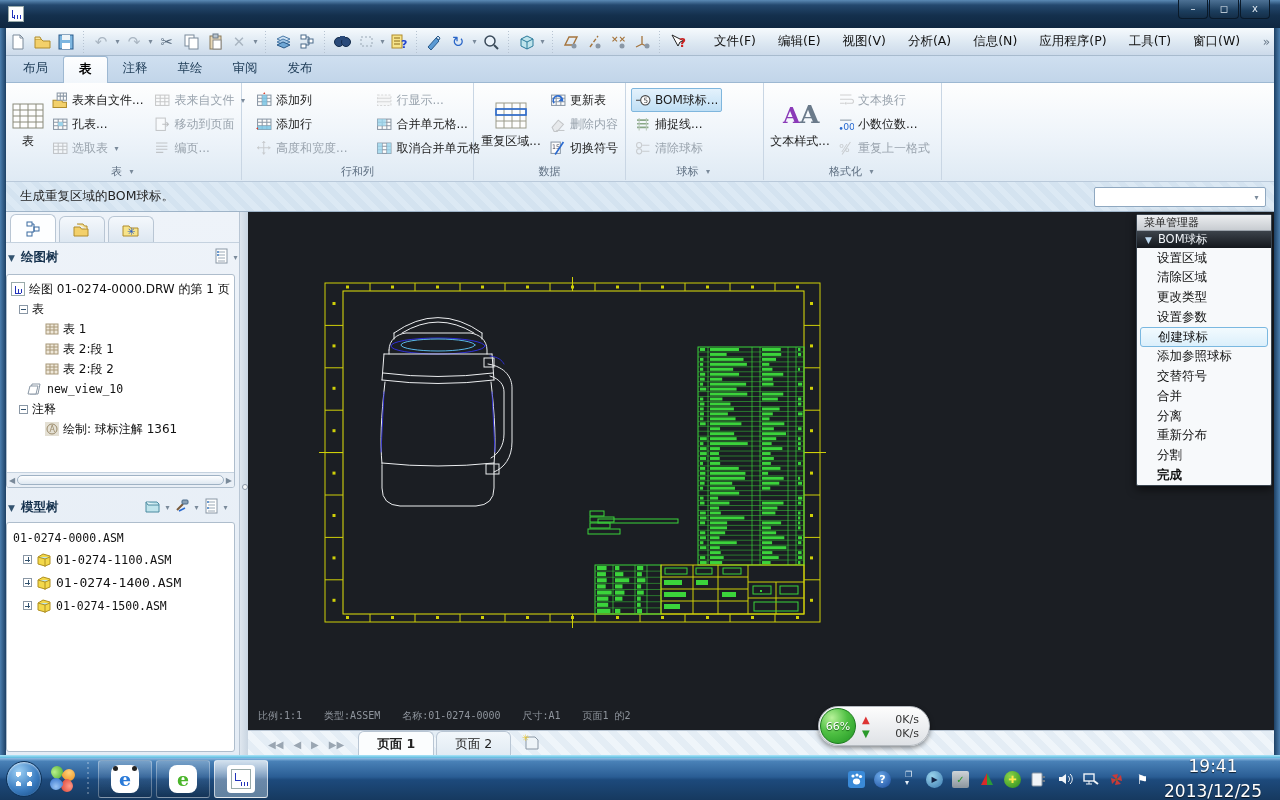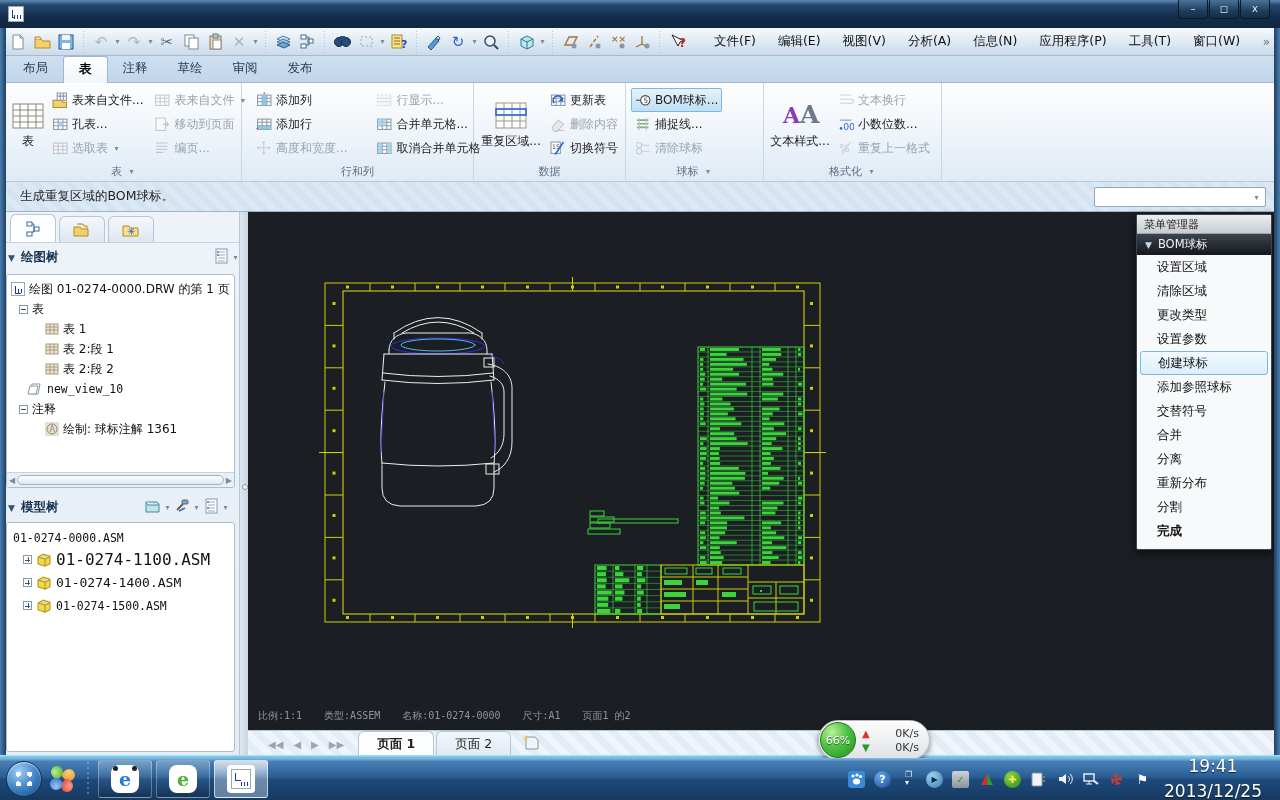--- a/index.html
+++ b/index.html
@@ -99,33 +99,33 @@
   
   .pagebar{position:absolute;left:248px;top:518px;width:1026px;height:28px;
     background:repeating-linear-gradient(45deg,#eff5fa 0 7px,#e4edf5 7px 14px);
     border-top:1px solid #b9c6d4;display:flex;align-items:flex-end;padding-left:6px;}
   .pnav{display:flex;gap:10px;align-items:center;height:100%;padding:0 14px;color:#9aa6b2;font-size:10px;}
   .ptab{padding:4px 18px 5px;border:1px solid #b9c6d4;border-bottom:none;border-radius:6px 6px 0 0;
     background:linear-gradient(180deg,#f2f7fb,#dfe9f2);font-size:12.5px;color:#222;margin-right:2px;}
   .ptab.active{background:#fbfdfe;font-weight:bold;}
   .newsheet{margin:0 0 5px 8px;}
   
-  .menumgr{position:absolute;left:1136px;top:2px;width:136px;height:336px;
+  .menumgr{position:absolute;left:1136px;top:2px;width:136px;height:272px;
     background:#f7f9fb;border:1px solid #3a4550;box-shadow:0 3px 10px rgba(0,0,0,.6);border-radius:2px;z-index:30;
     display:flex;flex-direction:column;}
   .mmtitle{height:19px;background:linear-gradient(180deg,#eceef0,#c8ccd1);border-bottom:1px solid #9aa2aa;
     font-size:11px;color:#222;display:flex;align-items:center;padding-left:7px;}
   .mmsection{height:21px;background:linear-gradient(180deg,#3c434b,#14181d);color:#f0f4f8;font-size:11.5px;
     display:flex;align-items:center;gap:6px;padding-left:8px;}
   .mmsection .hdrarrow{color:#bcd8ee;font-size:9px;}
   .mmitem{height:24px;display:flex;align-items:center;padding-left:20px;font-size:12.5px;color:#111;}
   .mmitem.hl{border:1px solid #7ab8e0;background:linear-gradient(180deg,#f2fafe,#dbeffb);border-radius:3px;margin:0 3px;padding-left:17px;}
   .mmitem.bold{font-weight:bold;}
   
-  .speed{position:absolute;left:818px;top:508px;width:112px;height:40px;z-index:50;
+  .speed{position:absolute;left:818px;top:494px;width:112px;height:40px;z-index:50;
     background:linear-gradient(180deg,#fdfdfd,#dfe2e6);border:1px solid #b5bac0;border-radius:20px;
     display:flex;align-items:center;box-shadow:0 2px 5px rgba(0,0,0,.45);}
   .speedball{width:36px;height:36px;margin-left:1px;border-radius:50%;
     background:radial-gradient(circle at 32% 26%,#b8f29a,#4fc043 45%,#1f9422);
     border:1px solid #1c7a1e;color:#fff;font-size:11px;display:flex;align-items:center;justify-content:center;
     text-shadow:0 1px 1px #135f13;}
   .speedrows{flex:1;display:flex;flex-direction:column;gap:1px;padding:2px 10px 2px 6px;font-size:11px;color:#333;}
   .sprow{display:flex;justify-content:space-between;align-items:center;}
   .upar{color:#d33;font-size:10px;} .dnar{color:#2a9a2a;font-size:10px;}
   
@@ -766,21 +766,21 @@
           </div>
           <div class="trow" style="padding-left:10px;height:23px;">
             <span class="pmbox plus"></span>
             <span class="ticon">
                 <svg width="16" height="15">
                   <path d="M2 5l5-3 7 2v8l-5 2-7-2z" fill="#f3d84a" stroke="#b09020"></path>
                   <path d="M2 5l7 2 5-2" fill="#bfe8ec" stroke="#b09020"></path>
                   <path d="M9 7v8" stroke="#b09020"></path>
                 </svg>
               </span>
-            <span style="font-family:'DejaVu Sans Mono',monospace;font-size:16px;">01-0274-1100.ASM</span>
+            <span style="font-family:'DejaVu Sans Mono',monospace;font-size:12px;">01-0274-1100.ASM</span>
           </div>
           <div class="trow" style="padding-left:10px;height:23px;">
             <span class="pmbox plus"></span>
             <span class="ticon">
                 <svg width="16" height="15">
                   <path d="M2 5l5-3 7 2v8l-5 2-7-2z" fill="#f3d84a" stroke="#b09020"></path>
                   <path d="M2 5l7 2 5-2" fill="#bfe8ec" stroke="#b09020"></path>
                   <path d="M9 7v8" stroke="#b09020"></path>
                 </svg>
               </span>

